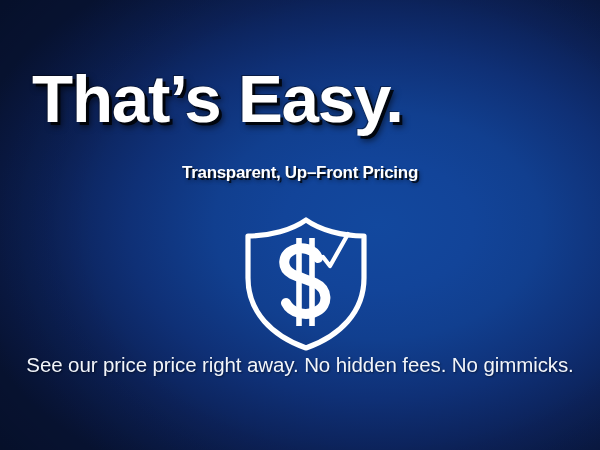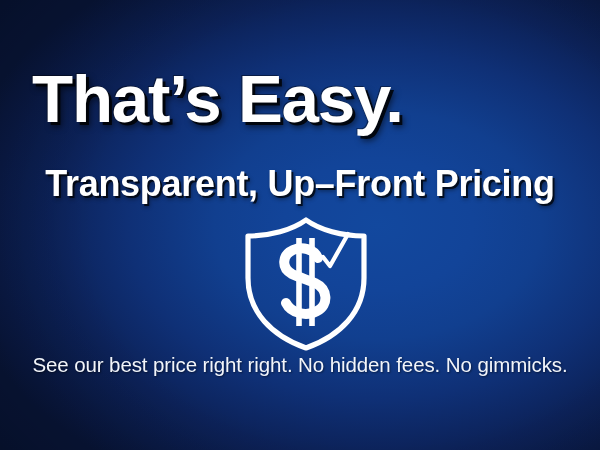--- a/index.html
+++ b/index.html
@@ -66,21 +66,21 @@
        3px 3px 0 rgba(0,0,0,0.82),
        4px 5px 6px rgba(0,0,0,0.55),
       -1px -1px 0 rgba(0,0,0,0.40);
   }
   .subhead {
     position: absolute;
     left: 0;
     right: 0;
     top: 163px;
     text-align: center;
-    font-size: 36px;
+    font-size: 17px;
     font-weight: bold;
     color: #ffffff;
     letter-spacing: -0.3px;
     white-space: nowrap;
     text-shadow:
       2px 2px 0 rgba(0,0,0,0.70),
       2px 3px 4px rgba(0,0,0,0.45);
   }
   .tagline {
     position: absolute;
@@ -135,15 +135,15 @@
                C 88 73, 89 89, 77 95
                C 66 101, 51 97, 46 87" fill="none" stroke="#ffffff" stroke-width="10" stroke-linecap="round" stroke-linejoin="round"></path>
 
       <line x1="59" y1="22" x2="59" y2="110" stroke="#ffffff" stroke-width="5.6" stroke-linecap="butt"></line>
       <line x1="72" y1="22" x2="72" y2="110" stroke="#ffffff" stroke-width="5.6" stroke-linecap="butt"></line>
 
       <path d="M83 41 L 90 50 L 108 18" fill="none" stroke="#ffffff" stroke-width="4.2" stroke-linecap="round" stroke-linejoin="round"></path>
     </svg>
   </div>
 
-  <div class="tagline">See our best price right right. No hidden fees. No gimmicks.</div>
+  <div class="tagline">See our price price right away. No hidden fees. No gimmicks.</div>
 
 </div>
 
 </body></html>

